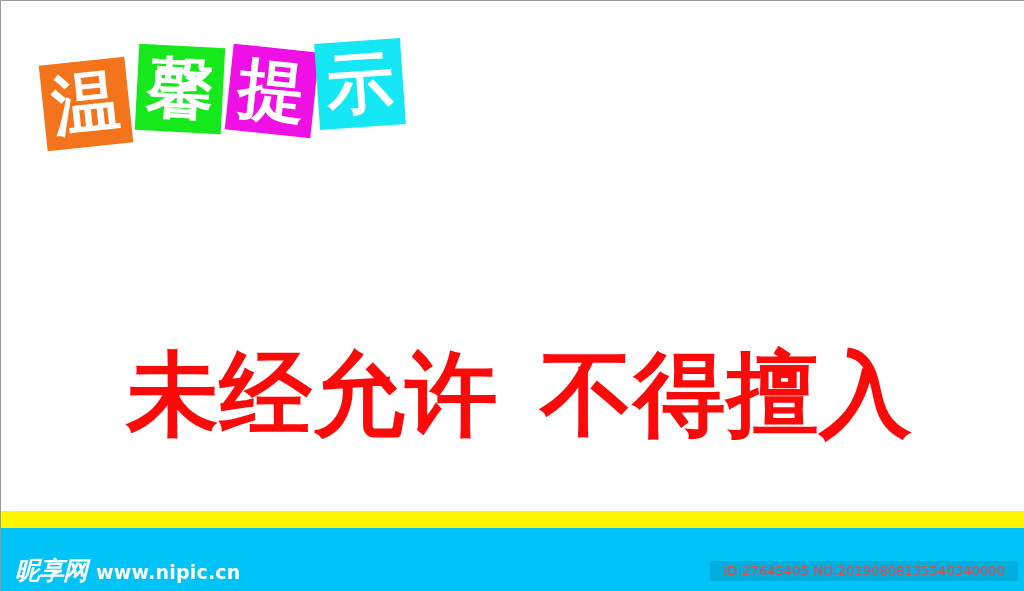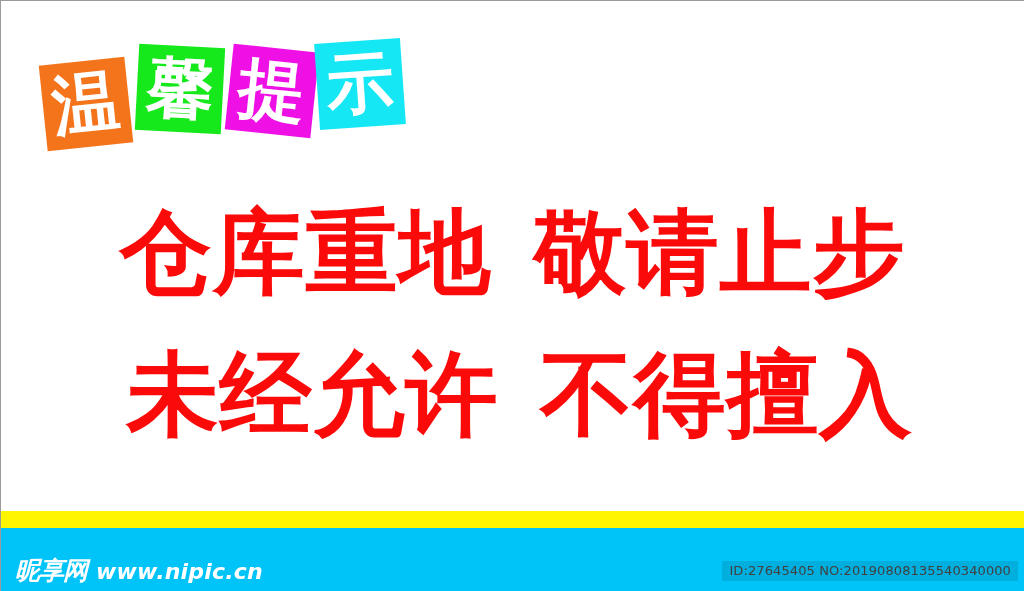--- a/index.html
+++ b/index.html
@@ -94,37 +94,36 @@
   #wm-mark {
     color: #ffffff;
     font-size: 25px;
     font-weight: 700;
     line-height: 1;
     letter-spacing: -1px;
     font-style: italic;
   }
   #wm-url {
     color: #ffffff;
-    font-size: 22px;
+    font-size: 19px;
     font-weight: 700;
-    font-style: italic;
     line-height: 1;
     letter-spacing: 0.2px;
   }
 
   
   #id-badge {
     position: absolute;
     right: 6px;
     top: 560px;
     background: rgba(0,150,190,0.45);
-    color: #404040;
+    color: #ef4444;
     font-size: 13px;
     line-height: 18px;
-    padding: 1px 7px;
+    padding: 1px 13px;
     white-space: nowrap;
     letter-spacing: 0.1px;
   }
 </style>
 </head>
 <body>
 
 <div id="poster" style="background: rgb(255, 255, 255);">
 
   <div id="badge-row">
@@ -135,23 +134,20 @@
       <span class="glyph">馨</span>
     </div>
     <div class="badge badge-2" style="background: rgb(239, 16, 230);">
       <span class="glyph">提</span>
     </div>
     <div class="badge badge-3" style="background: rgb(21, 232, 244);">
       <span class="glyph">示</span>
     </div>
   </div>
 
-  <div class="headline" id="headline-1" style="color: rgb(251, 10, 10);">
-    <span class="seg">仓库重地</span><span class="gap"></span><span class="seg">敬请止步</span>
-  </div>
 
   <div class="headline" id="headline-2" style="color: rgb(251, 10, 10);">
     <span class="seg">未经允许</span><span class="gap"></span><span class="seg">不得擅入</span>
   </div>
 
   <div id="band-yellow" style="background: rgb(255, 245, 0);"></div>
   <div id="band-cyan" style="background: rgb(0, 195, 247);"></div>
 
   <div id="watermark">
     <span id="wm-mark">昵享网</span>

